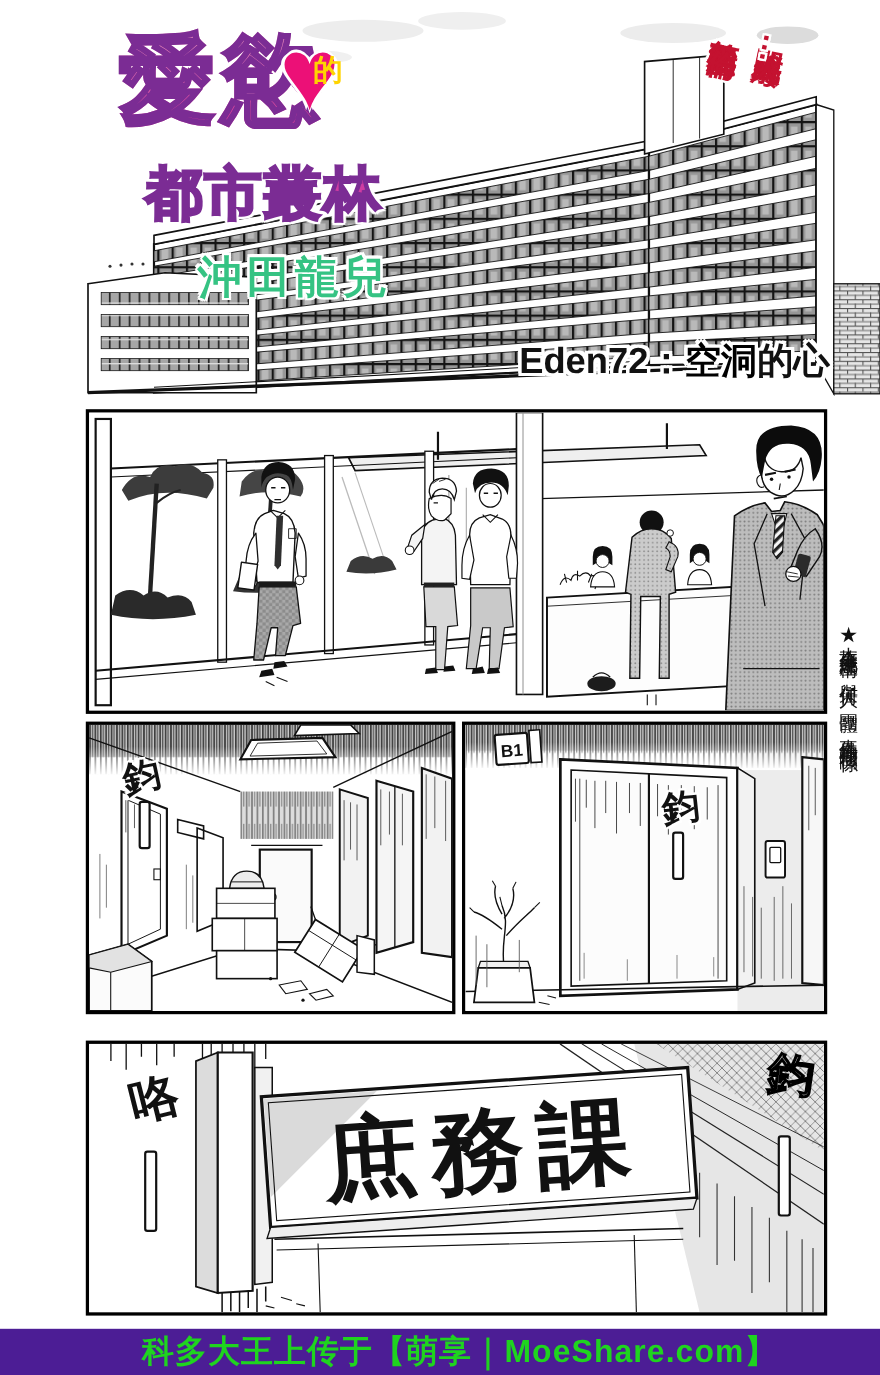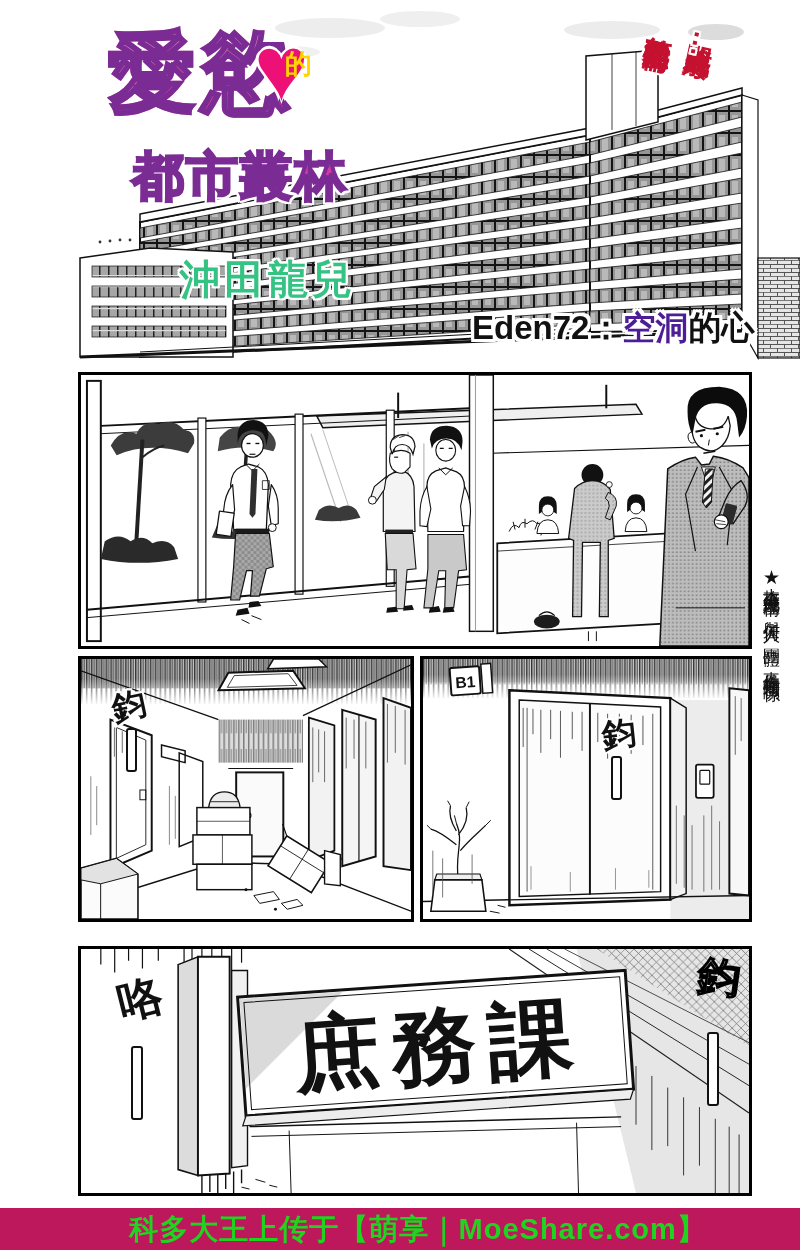--- a/index.html
+++ b/index.html
@@ -18,32 +18,32 @@
       -webkit-text-stroke:3px #7b2c94;
       filter:drop-shadow(2px 0 0 #fff) drop-shadow(-2px 0 0 #fff) drop-shadow(0 2px 0 #fff) drop-shadow(0 -2px 0 #fff);}
   .heart-box{left:254px;top:22px;width:96px;height:96px;}
   .heart-glyph{position:absolute;left:0;top:0;font-size:92px;line-height:92px;color:#ec1077;
       text-shadow:-3px 0 0 #fff,3px 0 0 #fff,0 -3px 0 #fff,0 3px 0 #fff;}
   .heart-char{position:absolute;left:46%;top:44%;transform:translate(-50%,-50%);
       font-size:27px;font-weight:bold;color:#ffd400;}
   .title-sub{left:132px;top:142px;font-size:52px;font-weight:bold;letter-spacing:2px;color:#cf3da2;
       -webkit-text-stroke:2.5px #7b2c94;
       filter:drop-shadow(2px 0 0 #fff) drop-shadow(-2px 0 0 #fff) drop-shadow(0 2px 0 #fff) drop-shadow(0 -2px 0 #fff);}
-  .author{left:180px;top:252px;font-size:40px;font-weight:bold;letter-spacing:4px;color:#35c383;}
+  .author{left:180px;top:224px;font-size:40px;font-weight:bold;letter-spacing:4px;color:#35c383;}
   .tagline{left:642px;top:26px;height:340px;writing-mode:vertical-rl;white-space:pre-line;
       font-size:27px;font-weight:bold;color:#c41230;line-height:1.55;letter-spacing:1px;
       transform:rotate(12deg);transform-origin:80% 0;}
   .episode{left:472px;top:306px;font-size:33px;font-weight:bold;color:#111;letter-spacing:0;}
-  .episode .hl{color:#4c1d95;}
+  .episode .hl{color:#000000;}
   .margin-note{left:760px;top:556px;height:520px;writing-mode:vertical-rl;
       font-size:17px;letter-spacing:2px;color:#111;}
   .sfx{position:absolute;font-weight:bold;color:#111;z-index:5;}
   .sfx-dash{position:absolute;background:#fff;border:2px solid #111;border-radius:3px;z-index:5;}
   .sfx-white{color:#fff;-webkit-text-stroke:1.5px #000;text-shadow:none;}
-  .footer-bar{left:0;top:1208px;width:800px;height:42px;background:#be185d;}
+  .footer-bar{left:0;top:1208px;width:800px;height:42px;background:#4c1d95;}
   .footer-bar .wm{width:100%;text-align:center;padding-left:36px;box-sizing:border-box;
       line-height:42px;font-size:29px;font-weight:bold;color:#1fd41f;letter-spacing:1px;
       font-family:"Liberation Sans",sans-serif;}
 </style>
 </head>
 <body>
 
 <div id="page">
 
   <svg class="abs" style="left:0;top:0" width="800" height="360" viewBox="0 0 800 360">

